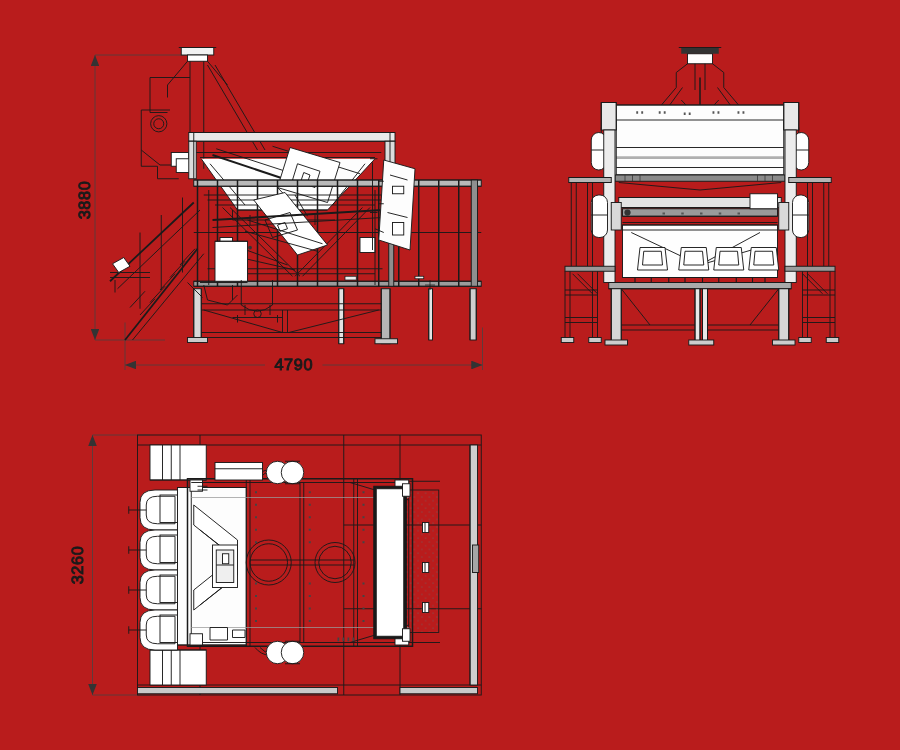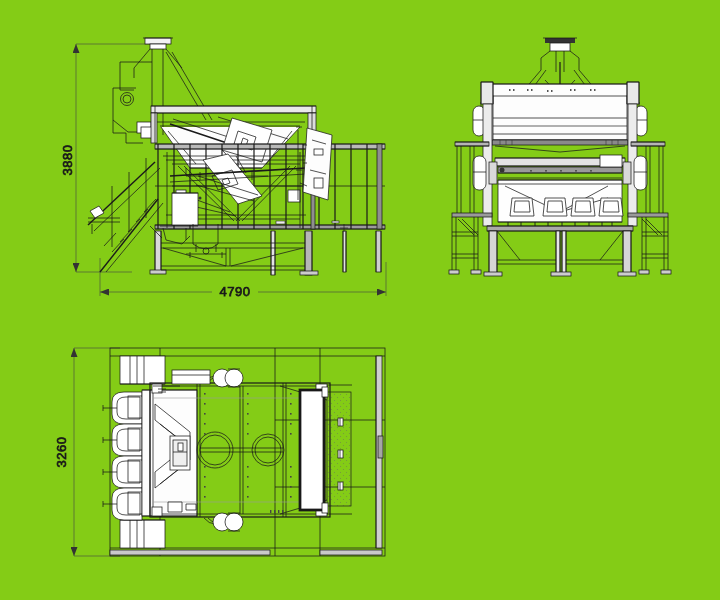--- a/index.html
+++ b/index.html
@@ -1,18 +1,18 @@
 <!DOCTYPE html>
 <html><head>
 <meta charset="utf-8">
 <style>
   html,body{margin:0;padding:0;background:#ffffff;}
   body{width:720px;height:600px;position:relative;overflow:hidden;
        font-family:"Liberation Sans","DejaVu Sans",sans-serif;}
-  #sheet{position:absolute;left:0;top:0;width:720px;height:600px;background:#84cc16;}
+  #sheet{position:absolute;left:0;top:0;width:720px;height:600px;background:#b91c1c;}
   svg{display:block;}
   .dimtext{font-family:"Liberation Sans","DejaVu Sans",sans-serif;font-size:13px;fill:#1a1a1a;letter-spacing:0.5px;}
 </style>
 </head>
 <body>
 
 <div id="sheet">
 <svg width="720" height="600" viewBox="0 0 720 600">
   <defs>
     <marker id="ar" markerWidth="9" markerHeight="7" refX="9" refY="3.5" orient="auto" markerUnits="userSpaceOnUse">

